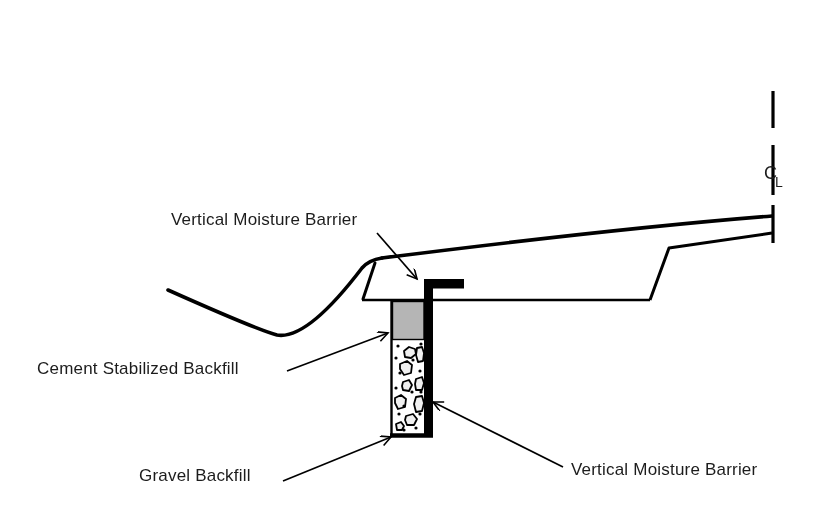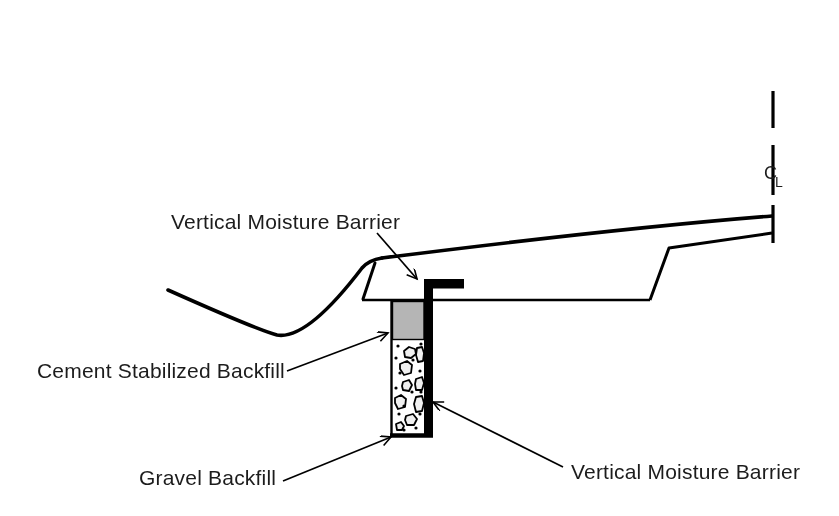--- a/index.html
+++ b/index.html
@@ -17,21 +17,21 @@
     height: 516px;
     background: #ffffff;
   }
   .canvas svg {
     position: absolute;
     left: 0;
     top: 0;
   }
   .label {
     position: absolute;
-    font-size: 21px;
+    font-size: 17px;
     color: #1c1c1c;
     white-space: nowrap;
     letter-spacing: 0.2px;
   }
 </style>
 </head>
 <body>
 
 <div class="canvas">
 

